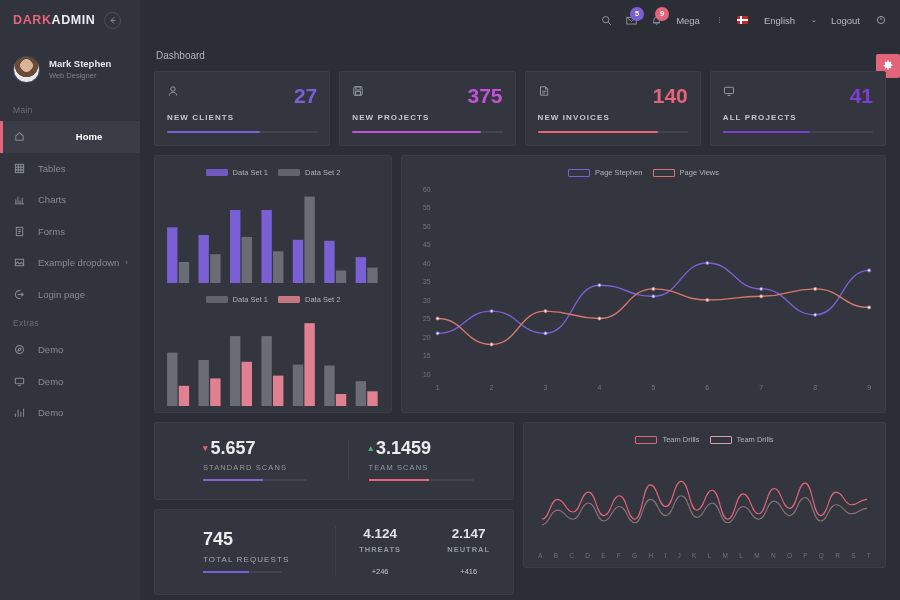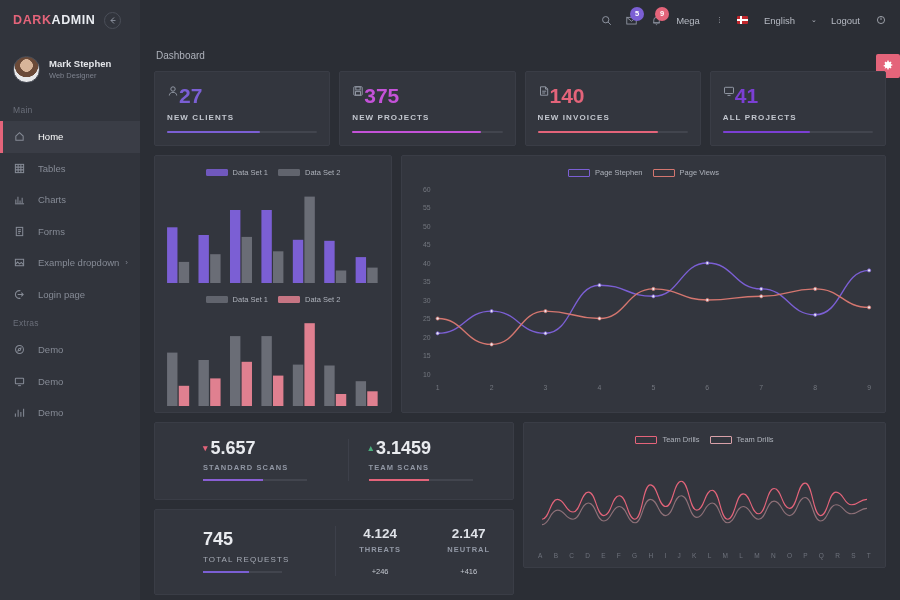--- a/index.html
+++ b/index.html
@@ -45,21 +45,21 @@
   }
   .nav-item {
     display: flex; align-items: center; height: 31.5px; position: relative;
     font-size: 9.5px; color: #868b96; cursor: pointer;
   }
   .nav-item .ic { width: 38px; display: flex; align-items: center; justify-content: center; }
   .nav-item .ic svg { width: 11px; height: 11px; }
   .nav-item .lbl { flex: 1; }
   .nav-item .chev { font-size: 8px; padding-right: 12px; color: #7d828e; }
   .nav-item.active {
-    background: #3a3d46; color: #ffffff; font-weight: normal;
+    background: #3a3d46; color: #ffffff; font-weight: bold; text-align: center;
   }
   .nav-item.active::before {
     content: ""; position: absolute; left: 0; top: 0; bottom: 0; width: 2.5px; background: #e4647a;
   }
   .nav-item.active .ic svg { stroke: #e4647a; }
 
   
   .main { flex: 1; height: 600px; position: relative; background: #2b2e35; }
   .topbar {
     height: 40px; display: flex; align-items: center; justify-content: flex-end;
@@ -94,21 +94,21 @@
     width: 24px; height: 24px; background: #e4647a; border-radius: 2px;
     display: flex; align-items: center; justify-content: center; cursor: pointer;
   }
   .gear-btn svg { width: 12px; height: 12px; fill: #fff; }
 
   .panel { background: #33363e; border: 1px solid #3a3d46; border-radius: 2px; padding-left: 28px; }
 
   
   .stat-row { display: flex; gap: 9px; }
   .stat-card { flex: 1; padding: 11px 12px 12px 12px; position: relative; }
-  .stat-top { display: flex; align-items: flex-start; justify-content: flex-start; }
+  .stat-top { display: flex; align-items: flex-start; justify-content: space-between; }
   .stat-icon svg { width: 12px; height: 12px; stroke: #9096a2; fill: none; }
   .stat-label { font-size: 8px; letter-spacing: 1.1px; color: #c3c7cf; font-weight: bold; margin-top: 7px; }
   .stat-val { font-size: 21px; font-weight: bold; line-height: 1; margin-top: 2px; }
   .track { height: 2px; background: #42454e; margin-top: 9px; position: relative; border-radius: 1px; }
   .track > span { position: absolute; left: 0; top: 0; height: 2px; border-radius: 1px; }
 
   
   .charts-row { display: flex; gap: 9px; margin-top: 9px; }
   .bars-panel { width: 238px; flex: 0 0 238px; padding: 8px 8px 6px 8px; }
   .line-panel { flex: 1; padding: 8px 10px 6px 10px; }
@@ -125,21 +125,21 @@
   .bl-col { width: 360px; flex: 0 0 360px; display: flex; flex-direction: column; gap: 9px; }
   .br-col { flex: 1; }
 
   .scans { display: flex; padding: 16px 0 18px 0; }
   .scan-cell { flex: 1; padding-left: 20px; position: relative; }
   .scan-cell + .scan-cell { border-left: 1px solid #3d404a; }
   .scan-val { font-size: 18px; font-weight: bold; color: #e9ebef; line-height: 1; }
   .arrow { font-size: 9px; margin-right: 3px; vertical-align: 3px; }
   .arrow.down { color: #e4647a; }
   .arrow.up { color: #4cae7e; }
-  .scan-lbl { font-size: 7.5px; letter-spacing: 1.1px; color: #9298a5; margin-top: 6px; font-weight: bold; }
+  .scan-lbl { font-size: 7.5px; letter-spacing: 1.1px; color: #9298a5; margin-top: 6px; font-weight: normal; }
   .scan-track { width: 72%; height: 2px; background: #42454e; margin-top: 7px; position: relative; }
   .scan-track > span { position: absolute; left:0; top:0; height: 2px; width: 58%; }
 
   .requests { display: flex; align-items: center; padding: 16px 0 18px 0; }
   .req-main { width: 46%; padding-left: 20px; }
   .req-val { font-size: 18px; font-weight: bold; color: #e9ebef; line-height: 1; }
   .req-lbl { font-size: 8px; letter-spacing: 1.1px; color: #a5aab4; margin-top: 7px; font-weight: normal; }
   .req-sub { flex: 1; display: flex; border-left: 1px solid #3d404a; }
   .req-cell { flex: 1; text-align: center; }
   .req-cell .n { font-size: 13.5px; font-weight: bold; color: #dfe2e8; }

